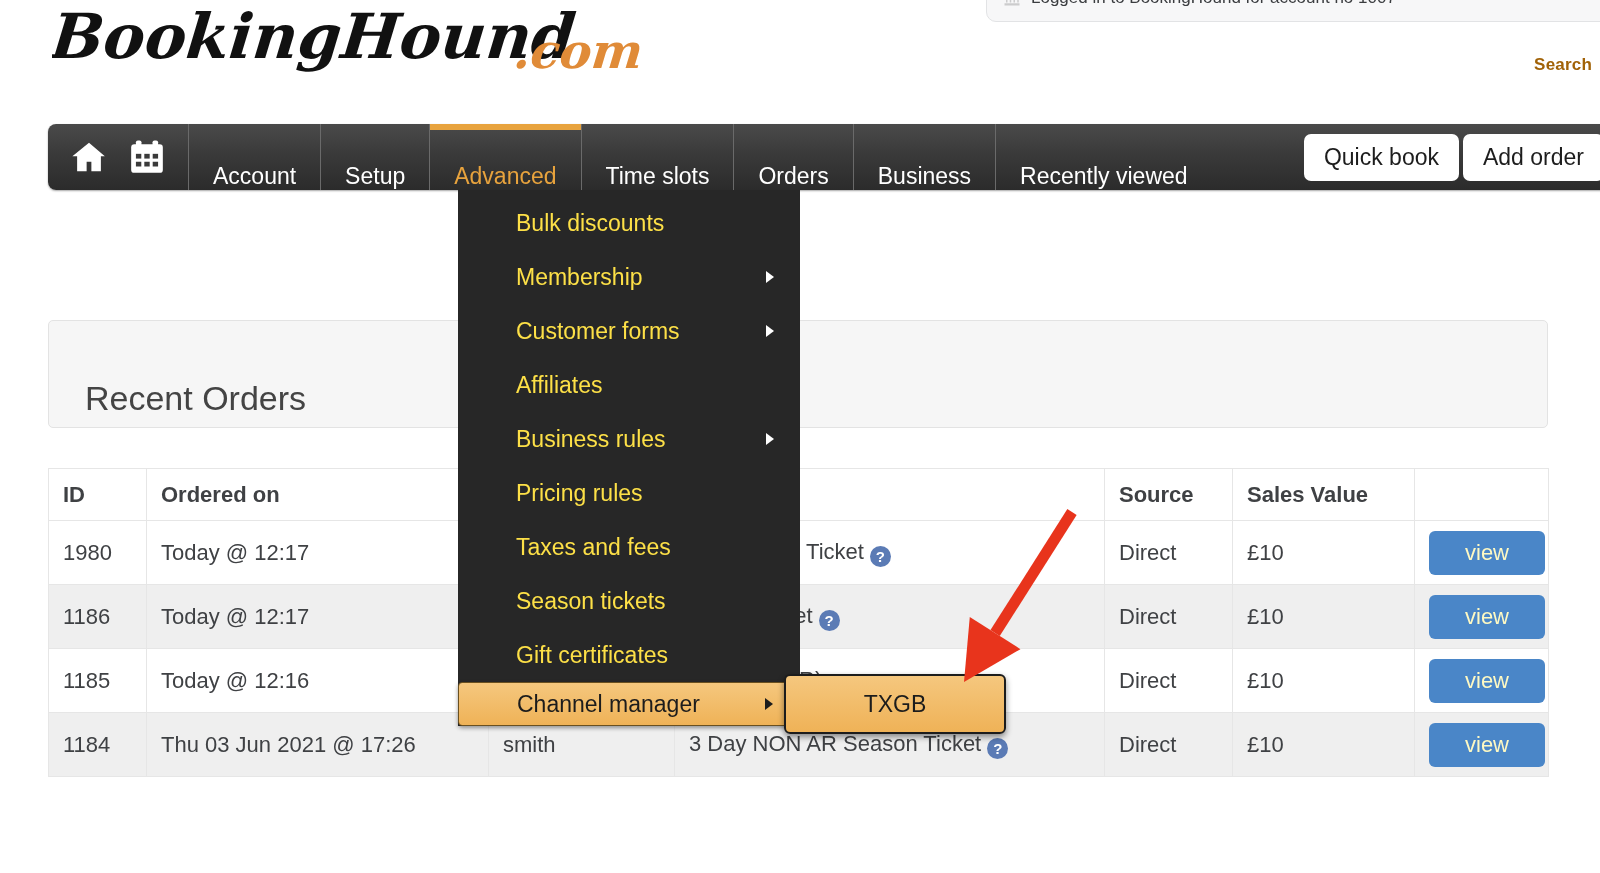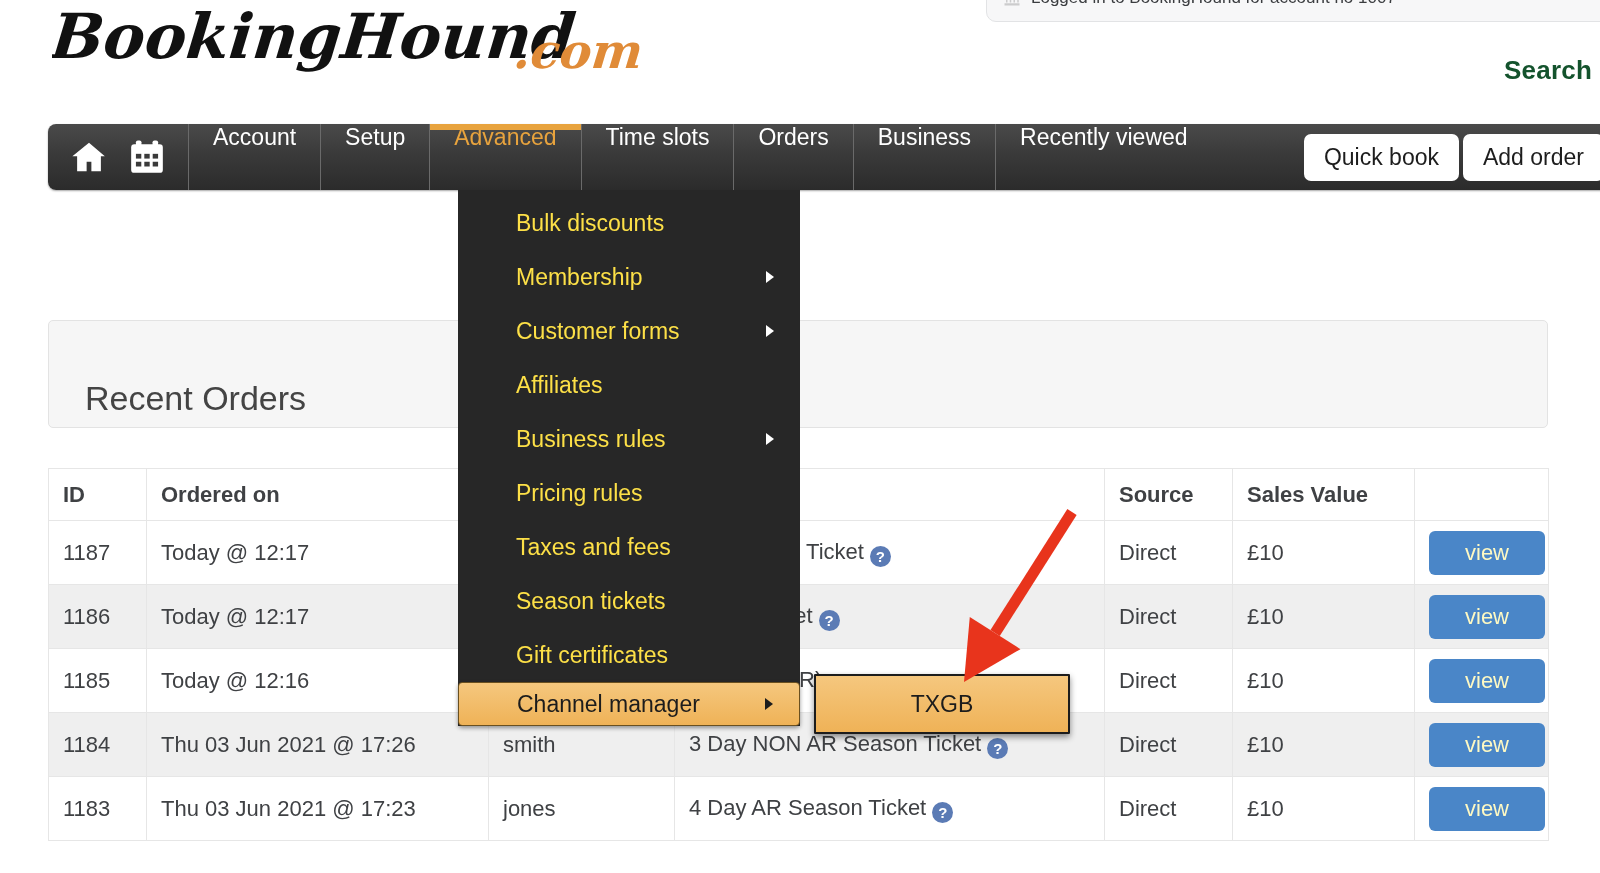--- a/index.html
+++ b/index.html
@@ -32,42 +32,42 @@
   .logo {
     position: absolute; left: 52px; top: -4px;
     height: 100px; width: 700px;
     font-family: "DejaVu Serif", serif;
   }
   .logo svg { display: block; }
 
   
   .search-label {
     position: absolute; right: 8px; top: 55px;
-    font-size: 26px; font-weight: bold; color: #14532d;
+    font-size: 17px; font-weight: bold; color: #a16207;
     letter-spacing: .2px;
     text-align: right;
   }
 
   
   .navbar {
     position: absolute; left: 48px; top: 124px;
     width: 1560px; height: 66px;
     background: linear-gradient(180deg,#4a4a4a 0%,#3a3a3a 45%,#2b2b2b 100%);
     border-radius: 8px 0 0 8px;
     display: flex; align-items: stretch;
     box-shadow: 0 1px 2px rgba(0,0,0,.35);
   }
   .nav-icons {
     display: flex; align-items: center; gap: 18px;
     padding: 0 22px 0 20px;
     border-right: 1px solid #6a6a6a;
   }
   .nav-icons svg { display: block; }
   .nav-item {
-    display: flex; align-items: flex-start; justify-content: center;
+    display: flex; align-items: flex-end; justify-content: center;
     padding: 0 24px;
     color: #ffffff; font-size: 23px; white-space: nowrap;
     border-right: 1px solid #6a6a6a;
     position: relative; cursor: pointer;
   }
   .nav-item.no-div { border-right: none; }
   .nav-item.active { color: #e8a33d; }
   .nav-item.active::before {
     content: ""; position: absolute; left: 0; right: 0; top: 0;
     height: 6px; background: #e8a33d;
@@ -176,25 +176,25 @@
     color: #1c1c1c;
     border: 1px solid #6a5020;
     border-radius: 4px;
     height: 44px;
     box-shadow: 0 2px 4px rgba(0,0,0,.4);
   }
   .menu-item.highlight .caret { border-left-color: #1c1c1c; }
 
   
   .submenu {
-    position: absolute; left: 814px; top: 674px;
-    width: 256px; height: 60px;
+    position: absolute; left: 784px; top: 674px;
+    width: 222px; height: 60px;
     background: linear-gradient(180deg,#f5c77e 0%,#efb257 100%);
     border: 2px solid #1c1c1c;
-    border-radius: 1px;
+    border-radius: 6px;
     z-index: 50;
     box-shadow: 0 3px 6px rgba(0,0,0,.45);
   }
   .submenu-item {
     display: flex; align-items: center; justify-content: center;
     height: 100%; color: #1c1c1c; font-size: 23px;
     cursor: pointer;
   }
 
   
@@ -294,21 +294,21 @@
         <th>Ordered on</th>
         <th>Name</th>
         <th>Product</th>
         <th>Source</th>
         <th>Sales Value</th>
         <th></th>
       </tr>
     </thead>
     <tbody id="table-body">
         <tr>
-          <td>1187</td>
+          <td>1980</td>
           <td>Today @ 12:17</td>
           <td></td>
           <td><span>AR Season Ticket</span><span class="help-icon">?</span></td>
           <td>Direct</td>
           <td>£10</td>
           <td><button class="view-btn" style="background: rgb(74, 134, 200);">view</button></td>
         </tr>
         <tr class="alt">
           <td>1186</td>
           <td>Today @ 12:17</td>
@@ -329,29 +329,20 @@
         </tr>
         <tr class="alt">
           <td>1184</td>
           <td>Thu 03 Jun 2021 @ 17:26</td>
           <td>smith</td>
           <td><span>3 Day NON AR Season Ticket</span><span class="help-icon">?</span></td>
           <td>Direct</td>
           <td>£10</td>
           <td><button class="view-btn" style="background: rgb(74, 134, 200);">view</button></td>
         </tr>
-        <tr>
-          <td>1183</td>
-          <td>Thu 03 Jun 2021 @ 17:23</td>
-          <td>jones</td>
-          <td><span>4 Day AR Season Ticket</span><span class="help-icon">?</span></td>
-          <td>Direct</td>
-          <td>£10</td>
-          <td><button class="view-btn" style="background: rgb(74, 134, 200);">view</button></td>
-        </tr>
       </tbody>
   </table>
 
   <div class="dropdown">
     <div class="menu-item">
       <span>Bulk discounts</span>
     </div>
     <div class="menu-item">
       <span>Membership</span>
       <span class="caret"></span>

